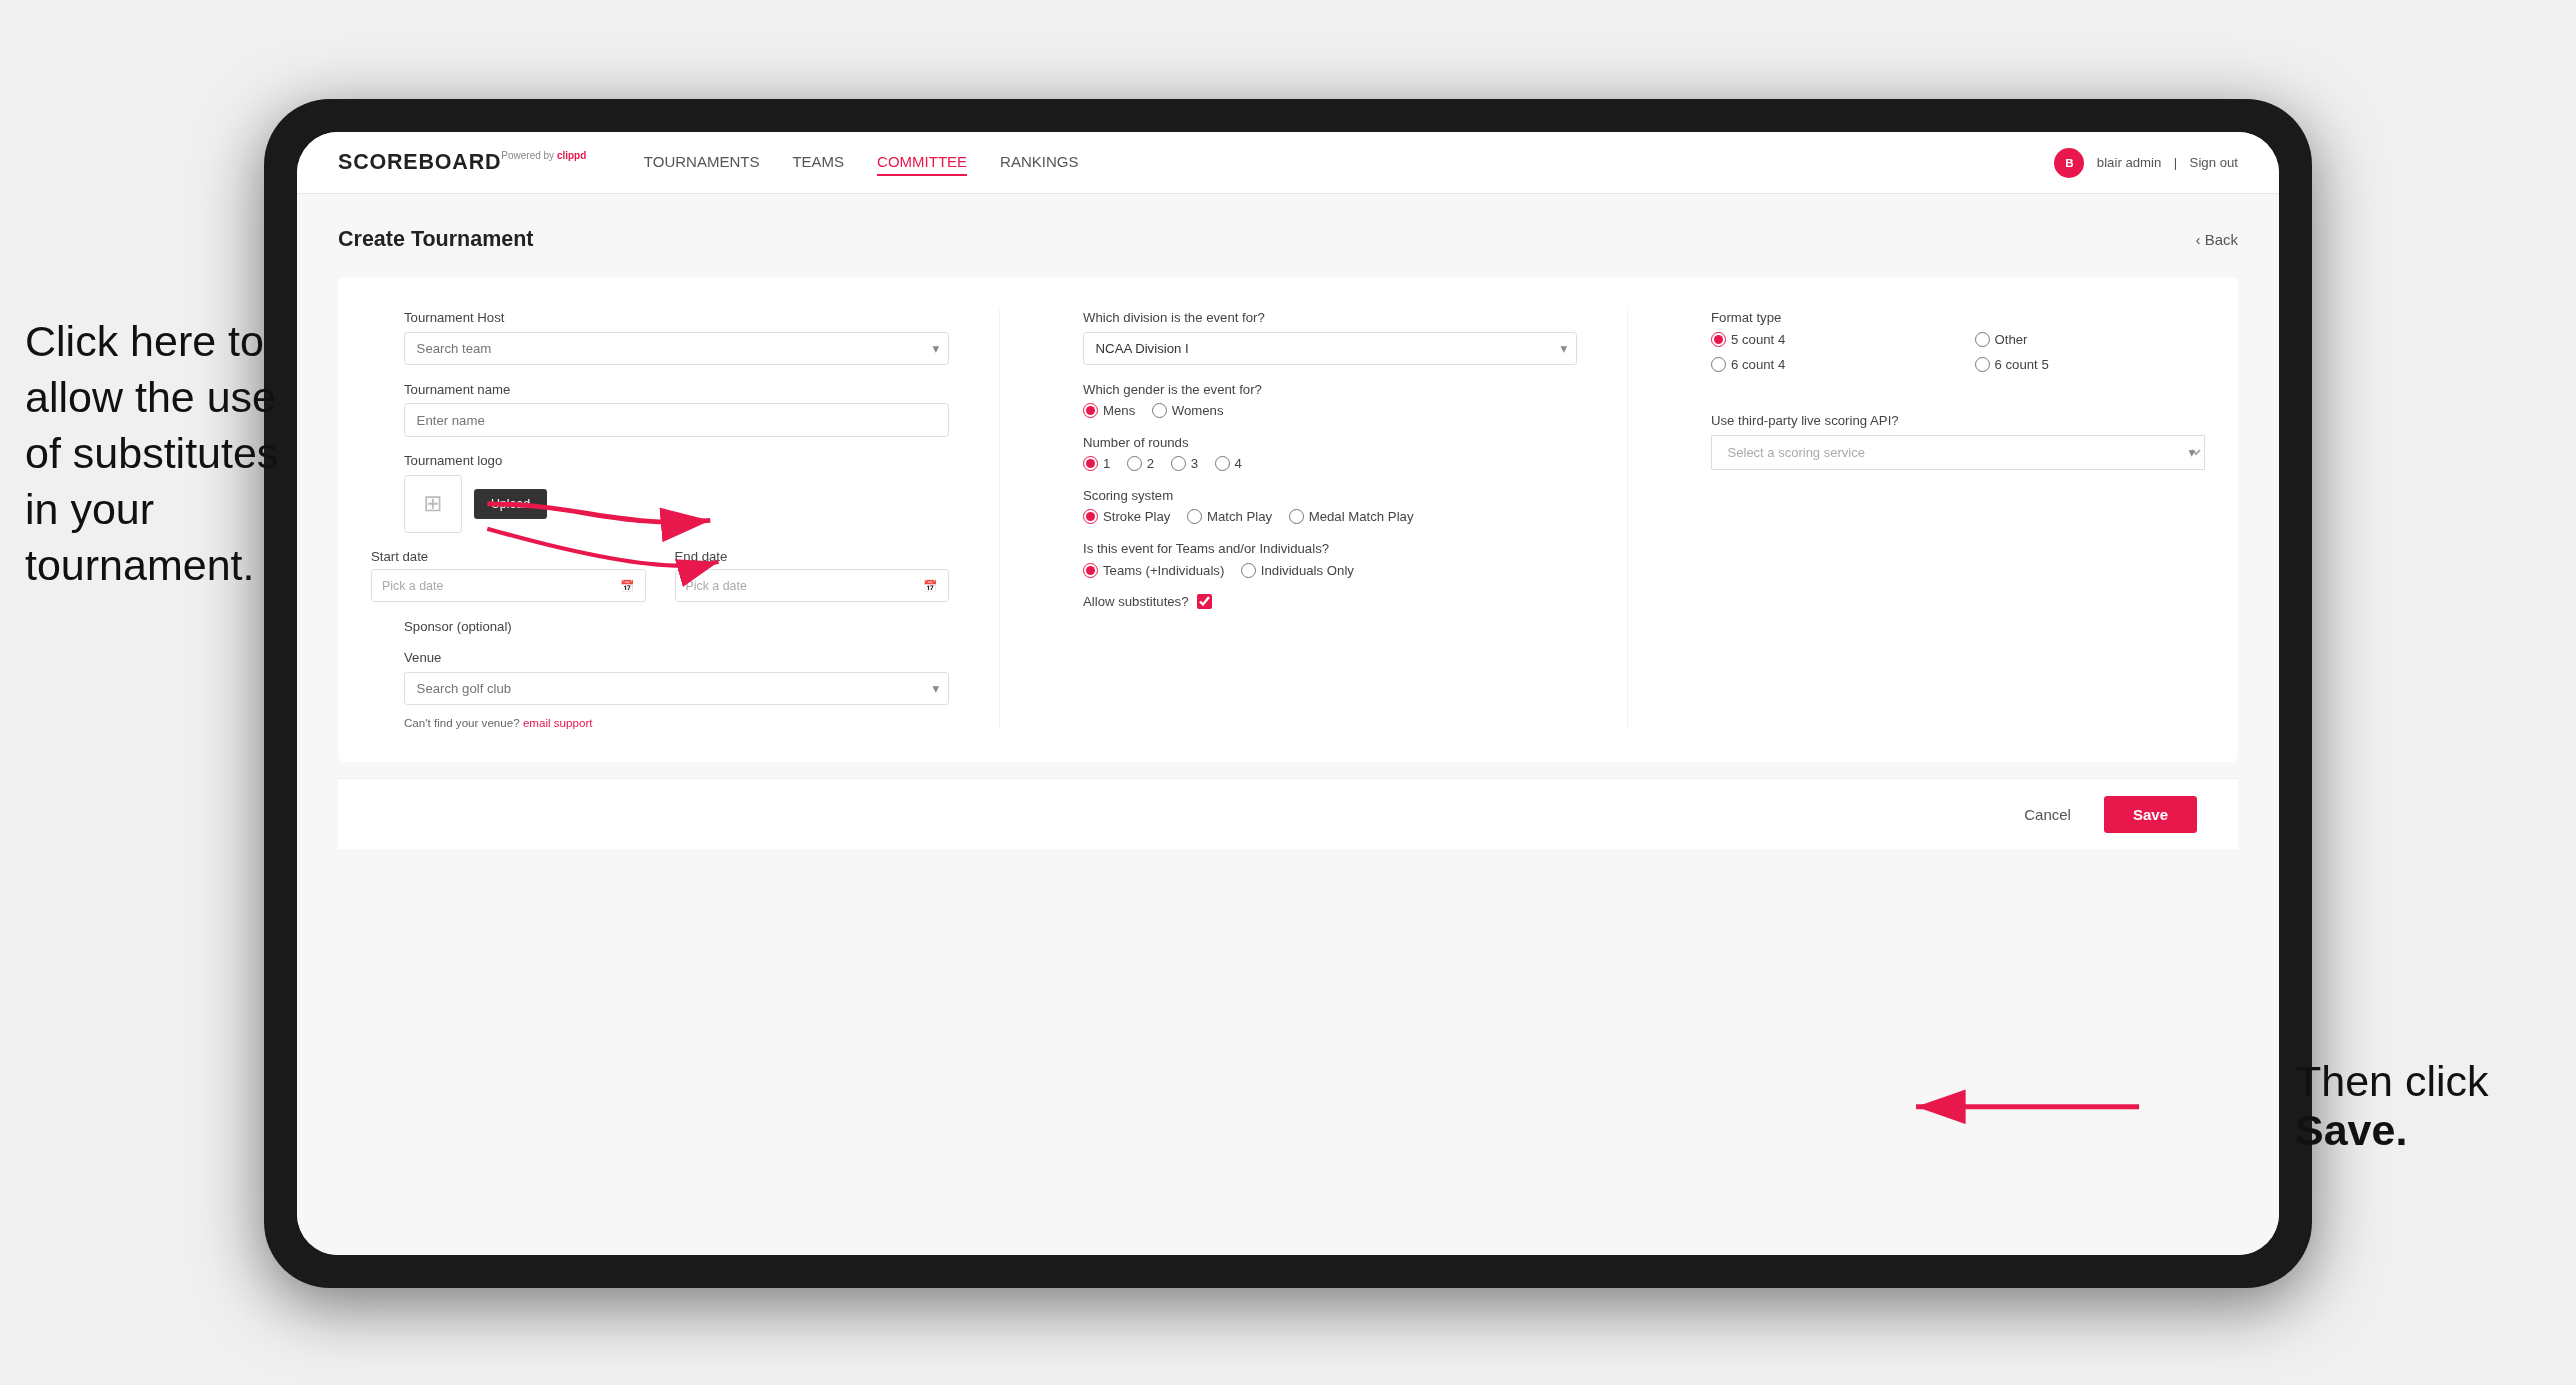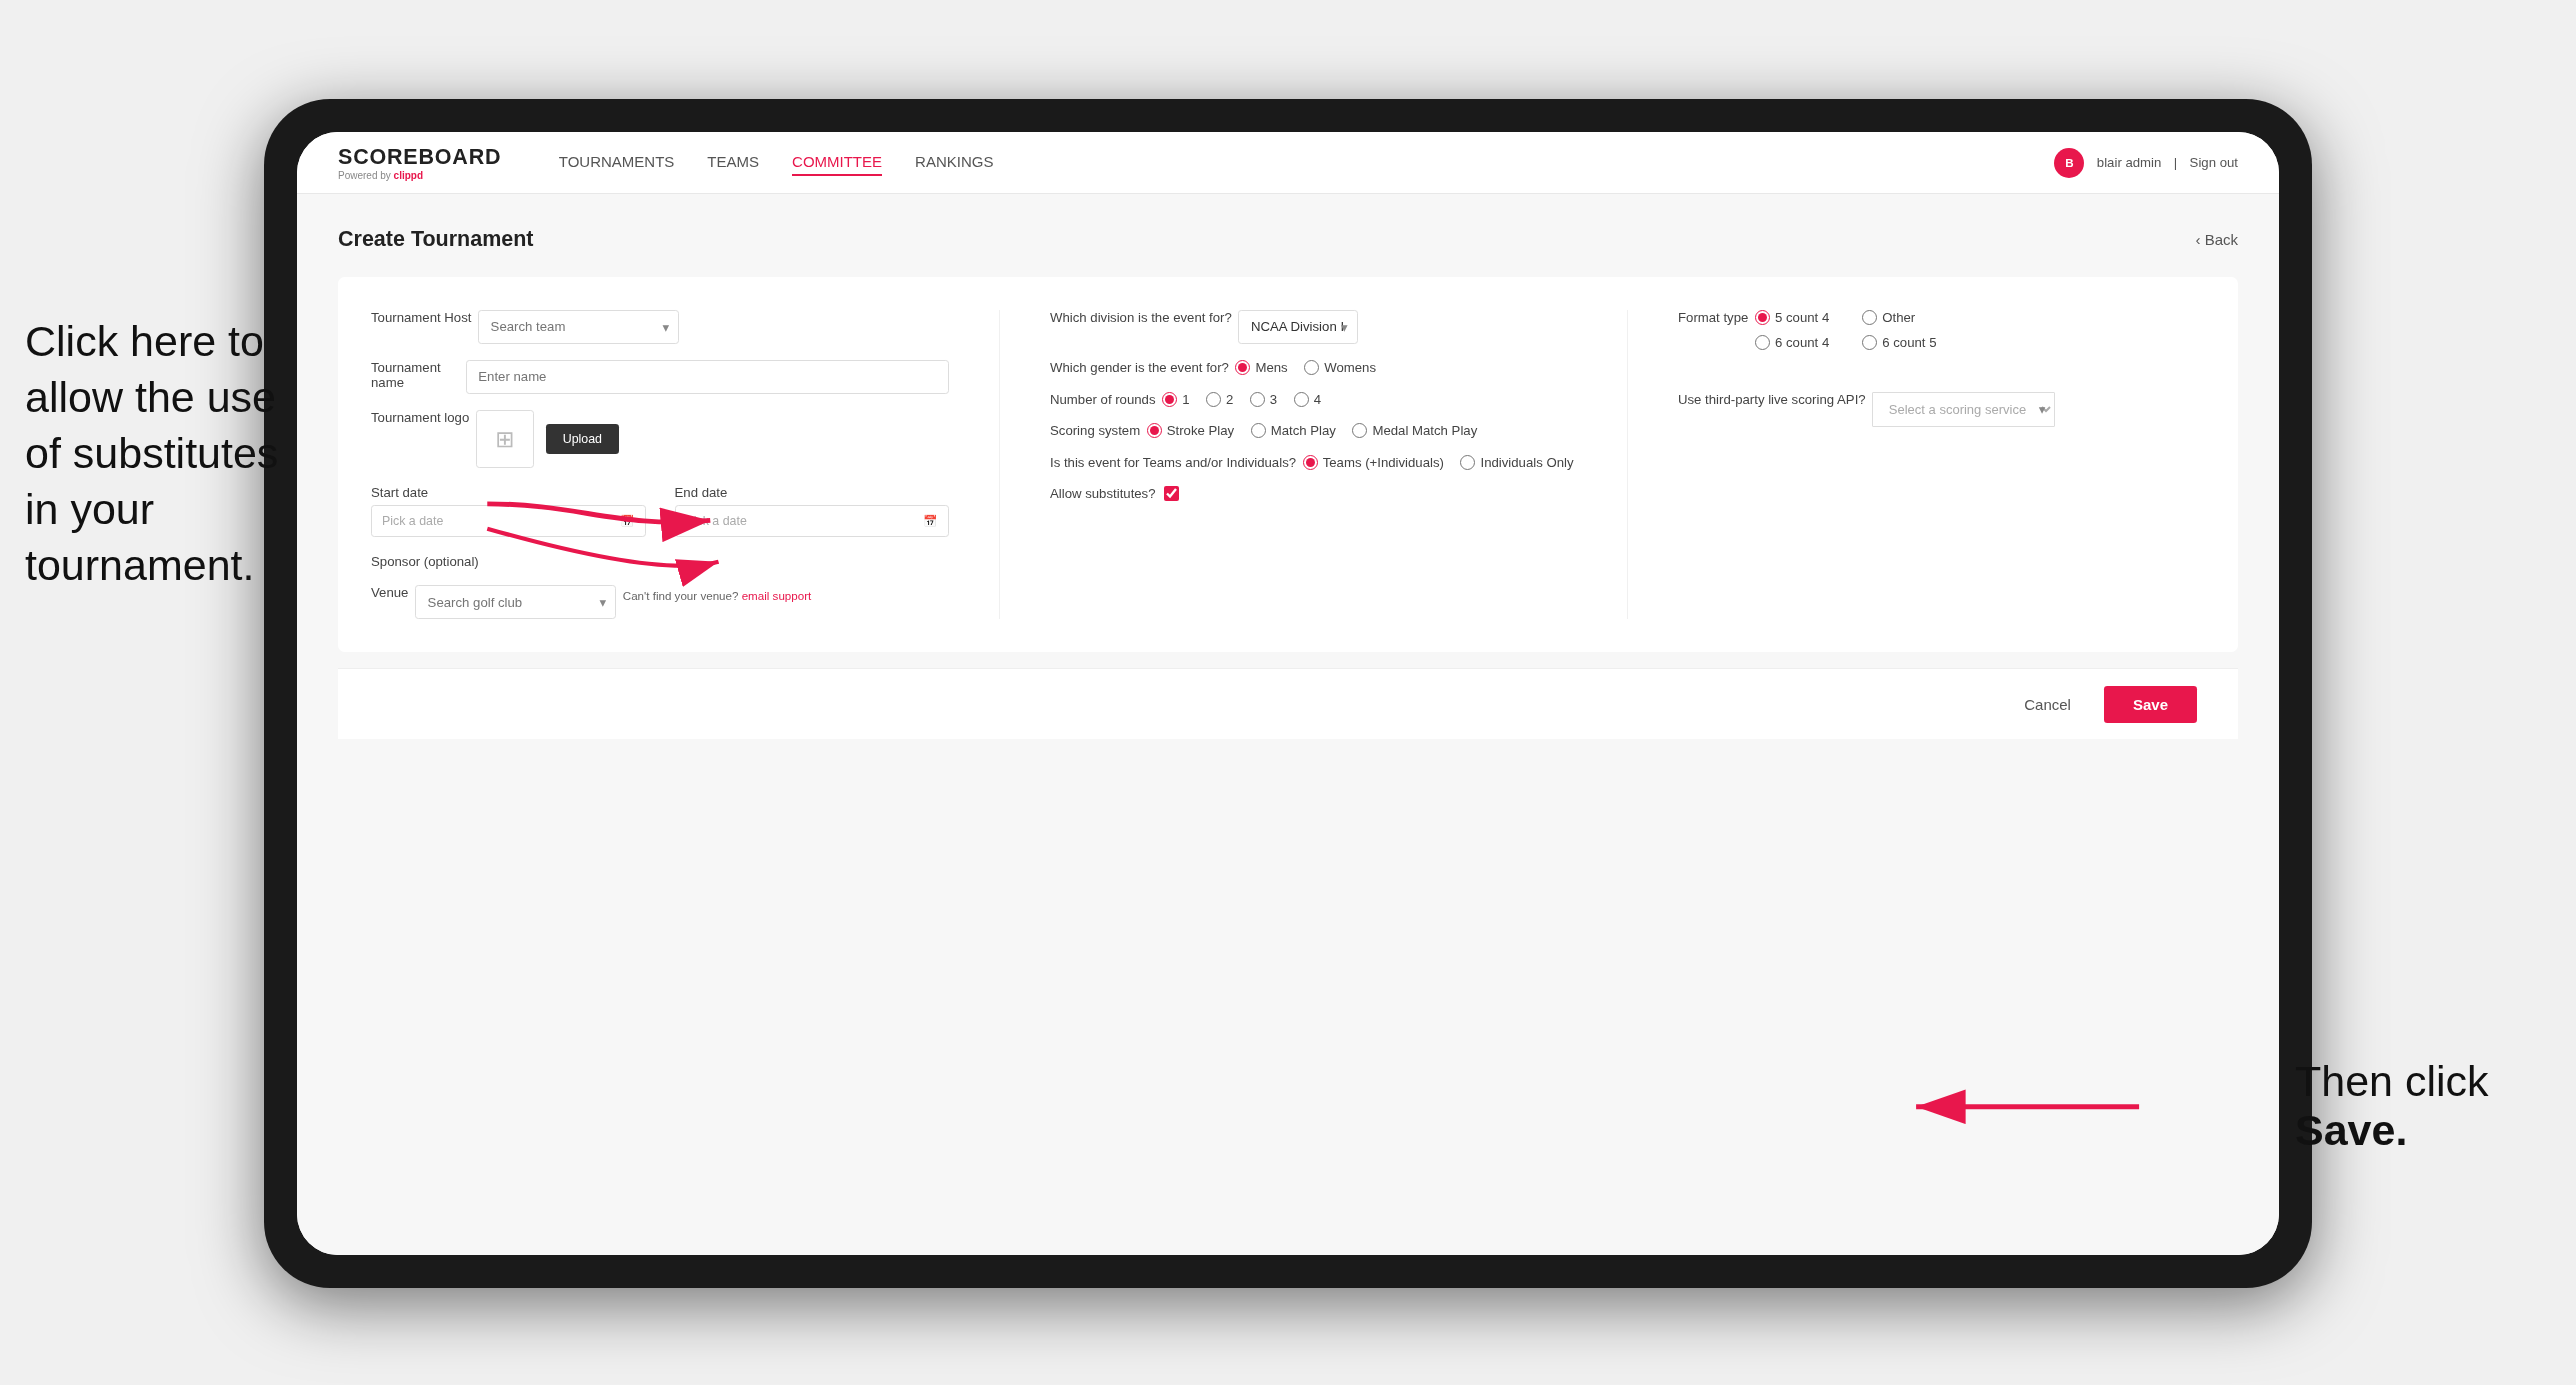--- a/index.html
+++ b/index.html
@@ -70,21 +70,20 @@
       height: 62px;
       background: #fff;
       border-bottom: 0.8px solid #e8e8e8;
       display: flex;
       align-items: center;
       padding: 0 41px;
       gap: 41px;
     }
     .logo-area {
       display: flex;
-      flex-direction: column;
       margin-right: 16.5px;
     }
     .logo-scoreboard {
       font-size: 21.5px;
       font-weight: 900;
       color: #222;
       letter-spacing: 0.8px;
     }
     .logo-powered {
       font-size: 10px;
@@ -159,21 +158,21 @@
       background: #fff;
       border-radius: 6.6px;
       padding: 33px;
       display: grid;
       grid-template-columns: 1fr 1fr 1fr;
       gap: 0 50px;
     }
 
     .form-col { display: flex; flex-direction: column; gap: 16.5px; }
 
-    .form-group { display: flex; flex-direction: row; gap: 6.6px; }
+    .form-group { display: flex; flex-direction: column; gap: 6.6px; margin-left: 33px; }
     .form-label {
       font-size: 13.2px;
       color: #444;
       font-weight: 500;
     }
     .form-input {
       border: 0.8px solid #ddd;
       border-radius: 3.3px;
       padding: 8.3px 11.6px;
       font-size: 13.2px;

